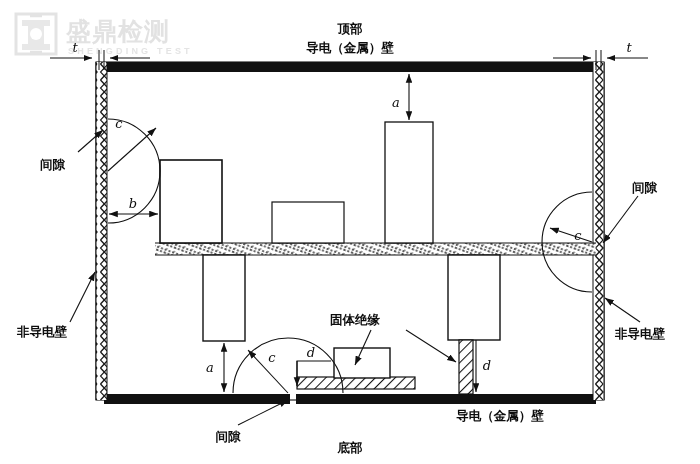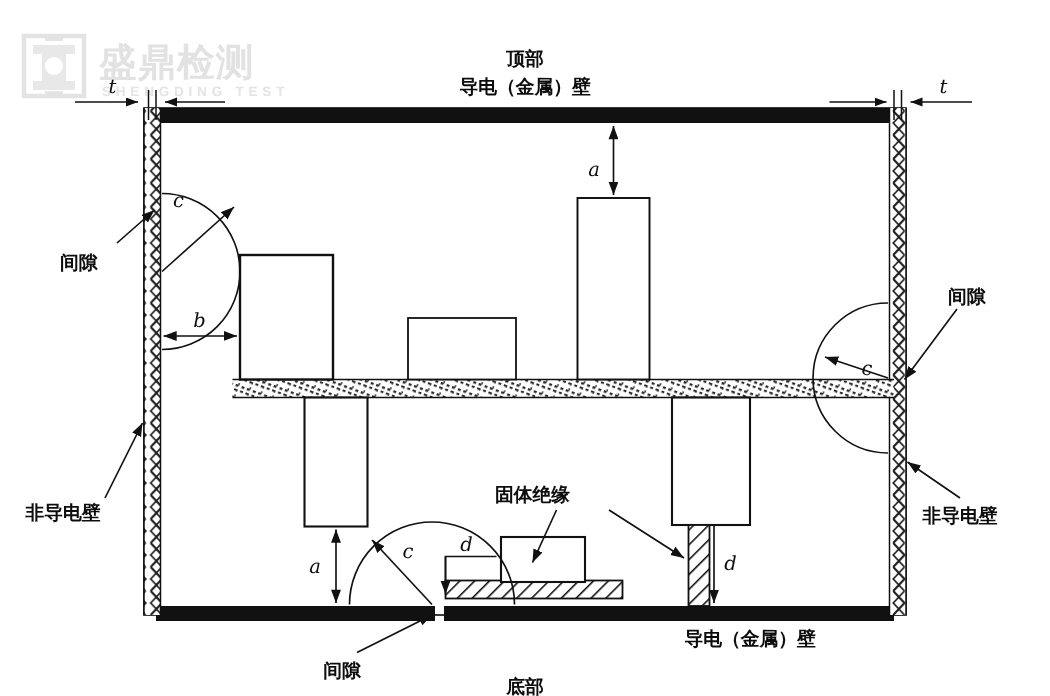--- a/index.html
+++ b/index.html
@@ -9,21 +9,21 @@
   }
   body {
     width: 700px;
     height: 464px;
     position: relative;
     font-family: "Liberation Sans", sans-serif;
     overflow: hidden;
   }
   #stage {
     position: absolute;
-    left: 0; top: 10px;
+    left: 0; top: 0;
     width: 700px;
     height: 372px;
   }
   svg.diagram {
     position: absolute;
     left: 0; top: 0;
     width: 700px;
     height: 464px;
   }
   .cn-label {

